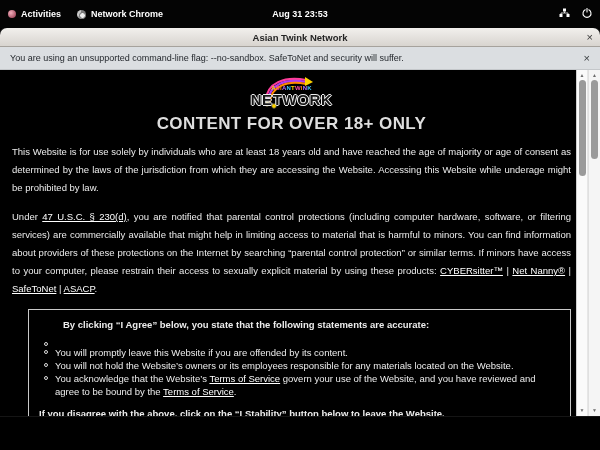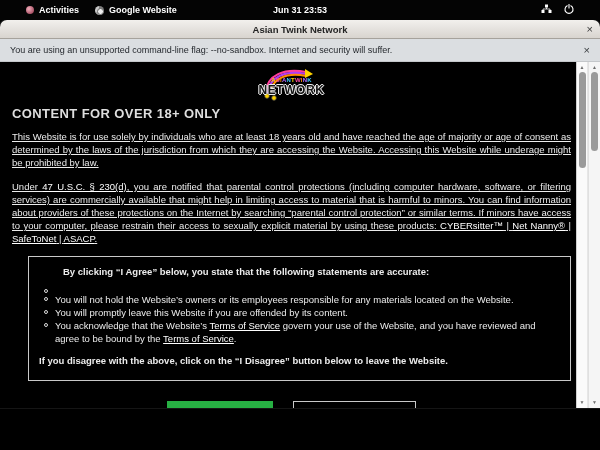--- a/index.html
+++ b/index.html
@@ -4,22 +4,22 @@
 <style>
   * { box-sizing: border-box; }
   html,body { margin:0; padding:0; }
   body {
     width:600px; height:450px; overflow:hidden;
     background:#000; font-family:"Liberation Sans", sans-serif;
   }
 
   
   .topbar {
-    height:20px; background:#040404; color:#fff;
-    display:flex; align-items:center; padding:0 26px;
+    height:28px; background:#040404; color:#fff;
+    display:flex; align-items:center; padding:0 8px;
     font-size:9px; font-weight:600; position:relative;
   }
   .tb-left { display:flex; gap:16px; align-items:center; }
   .tb-item { display:flex; gap:5px; align-items:center; cursor:default; }
   .dot {
     width:8px; height:8px; border-radius:50%;
     background:radial-gradient(circle at 35% 35%, #eoa 0, #e8a2b0 10%, #a85064 75%, #7c3040 100%);
     background:radial-gradient(circle at 35% 35%, #e8a2b0 10%, #a85064 75%, #7c3040 100%);
   }
   .chrome-ico {
@@ -67,32 +67,32 @@
   
   .logo-wrap { display:flex; justify-content:center; }
   .logo { position:relative; width:68px; height:37px; }
   .logo svg { position:absolute; left:0; top:0; }
   .logo-line1 {
     position:absolute; left:50%; top:12px; transform:translateX(-50%);
     font-size:6px; font-weight:800; letter-spacing:.2px; white-space:nowrap;
   }
   .logo-line2 {
     position:absolute; left:50%; top:18px; transform:translateX(-50%);
-    font-size:12px; font-weight:800; letter-spacing:.6px; white-space:nowrap;
+    font-size:15px; font-weight:800; letter-spacing:.6px; white-space:nowrap;
     color:#161616;
     text-shadow:-1px 0 #ededed, 1px 0 #ededed, 0 -1px #ededed, 0 1px #ededed;
   }
 
   .h1 {
-    font-size:13px; font-weight:600;
+    text-align:center; font-size:17px; font-weight:600;
     letter-spacing:.4px; color:#dedede; margin:4px 0 9px;
   }
   .para {
-    font-size:9.5px; line-height:13px; text-align:justify;
-    margin:0 0 11px; color:#ececec;text-decoration:underline;
+    font-size:9.5px; line-height:18px; text-align:justify;
+    margin:0 0 11px; color:#ececec;
   }
   .lnk { color:#fff; text-decoration:underline; cursor:pointer;margin-top:44px; }
 
   .abox {
     border:1px solid #c9c9c9; margin-left:16px;
     padding:8px 10px 13px; font-size:9.5px; line-height:13px;
   }
   .abox .intro { font-weight:700; margin:0 0 7px;padding-left:24px; }
   .abox ul { list-style:none; margin:0; padding:0 0 0 5px; }
   .abox li { display:flex; gap:7px; margin-bottom:0; }
@@ -130,24 +130,24 @@
 <body>
 
 <div class="topbar">
   <div class="tb-left">
     <div class="tb-item">
       <span class="dot"></span>
       <span>Activities</span>
     </div>
     <div class="tb-item">
       <span class="chrome-ico"></span>
-      <span>Google Website</span>
-    </div>
-  </div>
-  <div class="tb-clock">Jun 31 23:53</div>
+      <span>Network Chrome</span>
+    </div>
+  </div>
+  <div class="tb-clock">Aug 31 23:53</div>
   <div class="tb-right">
     <span>
       <svg width="11" height="10" viewBox="0 0 11 10">
         <rect x="4" y="0.5" width="3" height="3" fill="#fff"></rect>
         <rect x="0.5" y="6" width="3" height="3" fill="#fff"></rect>
         <rect x="7.5" y="6" width="3" height="3" fill="#fff"></rect>
         <path d="M5.5 3.5 V5 M2 6 V5 H9 V6" stroke="#fff" stroke-width="0.8" fill="none"></path>
       </svg>
     </span>
     <span>
@@ -160,21 +160,21 @@
 </div>
 
 <div class="window">
 
   <div class="titlebar">
     <span>Asian Twink Network</span>
     <span class="win-close">×</span>
   </div>
 
   <div class="infobar">
-    <span>You are using an unsupported command-line flag: --no-sandbox. Internet and security will suffer.</span>
+    <span>You are using an unsupported command-line flag: --no-sandbox. SafeToNet and security will suffer.</span>
     <span class="info-close">×</span>
   </div>
 
   <div class="content">
     <div class="page">
 
       <div class="logo-wrap">
         <div class="logo">
           <svg width="68" height="37" viewBox="0 0 68 37">
             <path d="M8 27 C 9 10, 26 3, 48 7" stroke="#ff3d9a" stroke-width="2.1" fill="none"></path>
@@ -196,32 +196,32 @@
       <p class="para"><span>Under </span><a class="lnk">47 U.S.C. § 230(d)</a><span>, you are notified that parental control protections (including computer hardware, software, or filtering services) are commercially available that might help in limiting access to material that is harmful to minors. You can find information about providers of these protections on the Internet by searching “parental control protection” or similar terms. If minors have access to your computer, please restrain their access to sexually explicit material by using these products: </span><a class="lnk">CYBERsitter™</a><span> | </span><a class="lnk">Net Nanny®</a><span> | </span><a class="lnk">SafeToNet</a><span> | </span><a class="lnk">ASACP</a><span>.</span></p>
 
       <div class="abox">
         <div class="intro">By clicking “I Agree” below, you state that the following statements are accurate:</div>
         <ul>
           <li>
             <span class="marker"></span>
           </li>
           <li>
             <span class="marker"></span>
+            <span>You will promptly leave this Website if you are offended by its content.</span>
+          </li>
+          <li>
+            <span class="marker"></span>
             <span>You will not hold the Website’s owners or its employees responsible for any materials located on the Website.</span>
           </li>
           <li>
             <span class="marker"></span>
-            <span>You will promptly leave this Website if you are offended by its content.</span>
-          </li>
-          <li>
-            <span class="marker"></span>
             <span><span>You acknowledge that the Website’s </span><a class="lnk">Terms of Service</a><span> govern your use of the Website, and you have reviewed and agree to be bound by the </span><a class="lnk">Terms of Service</a><span>.</span></span>
           </li>
         </ul>
-        <div class="note">If you disagree with the above, click on the “I Disagree” button below to leave the Website.</div>
+        <div class="note">If you disagree with the above, click on the “I Stability” button below to leave the Website.</div>
       </div>
 
       <div class="btn-row">
         <button class="btn btn-agree">I AGREE</button>
         <button class="btn btn-disagree">I DISAGREE</button>
       </div>
     </div>
 
     <div class="scrollbars">
       <div class="sb sb-inner">

